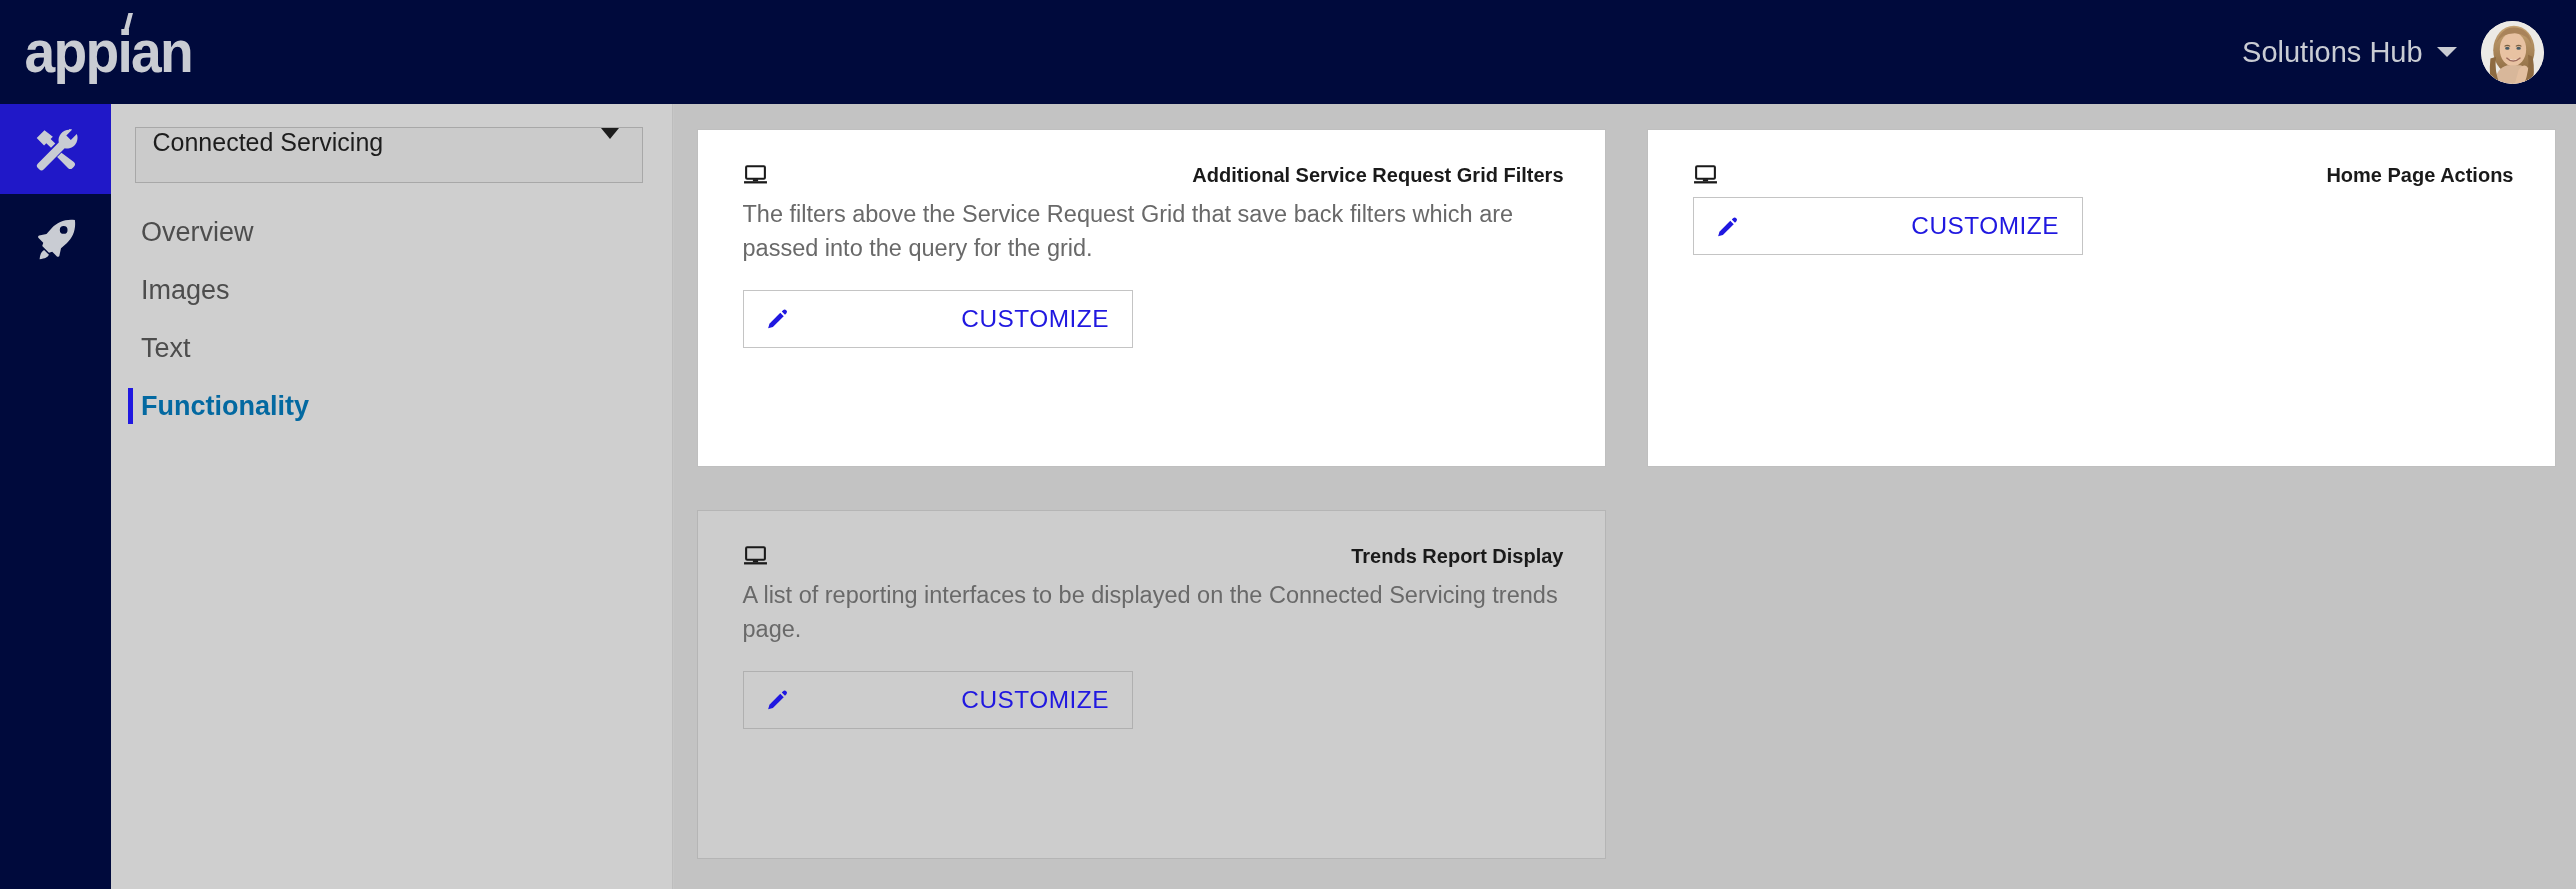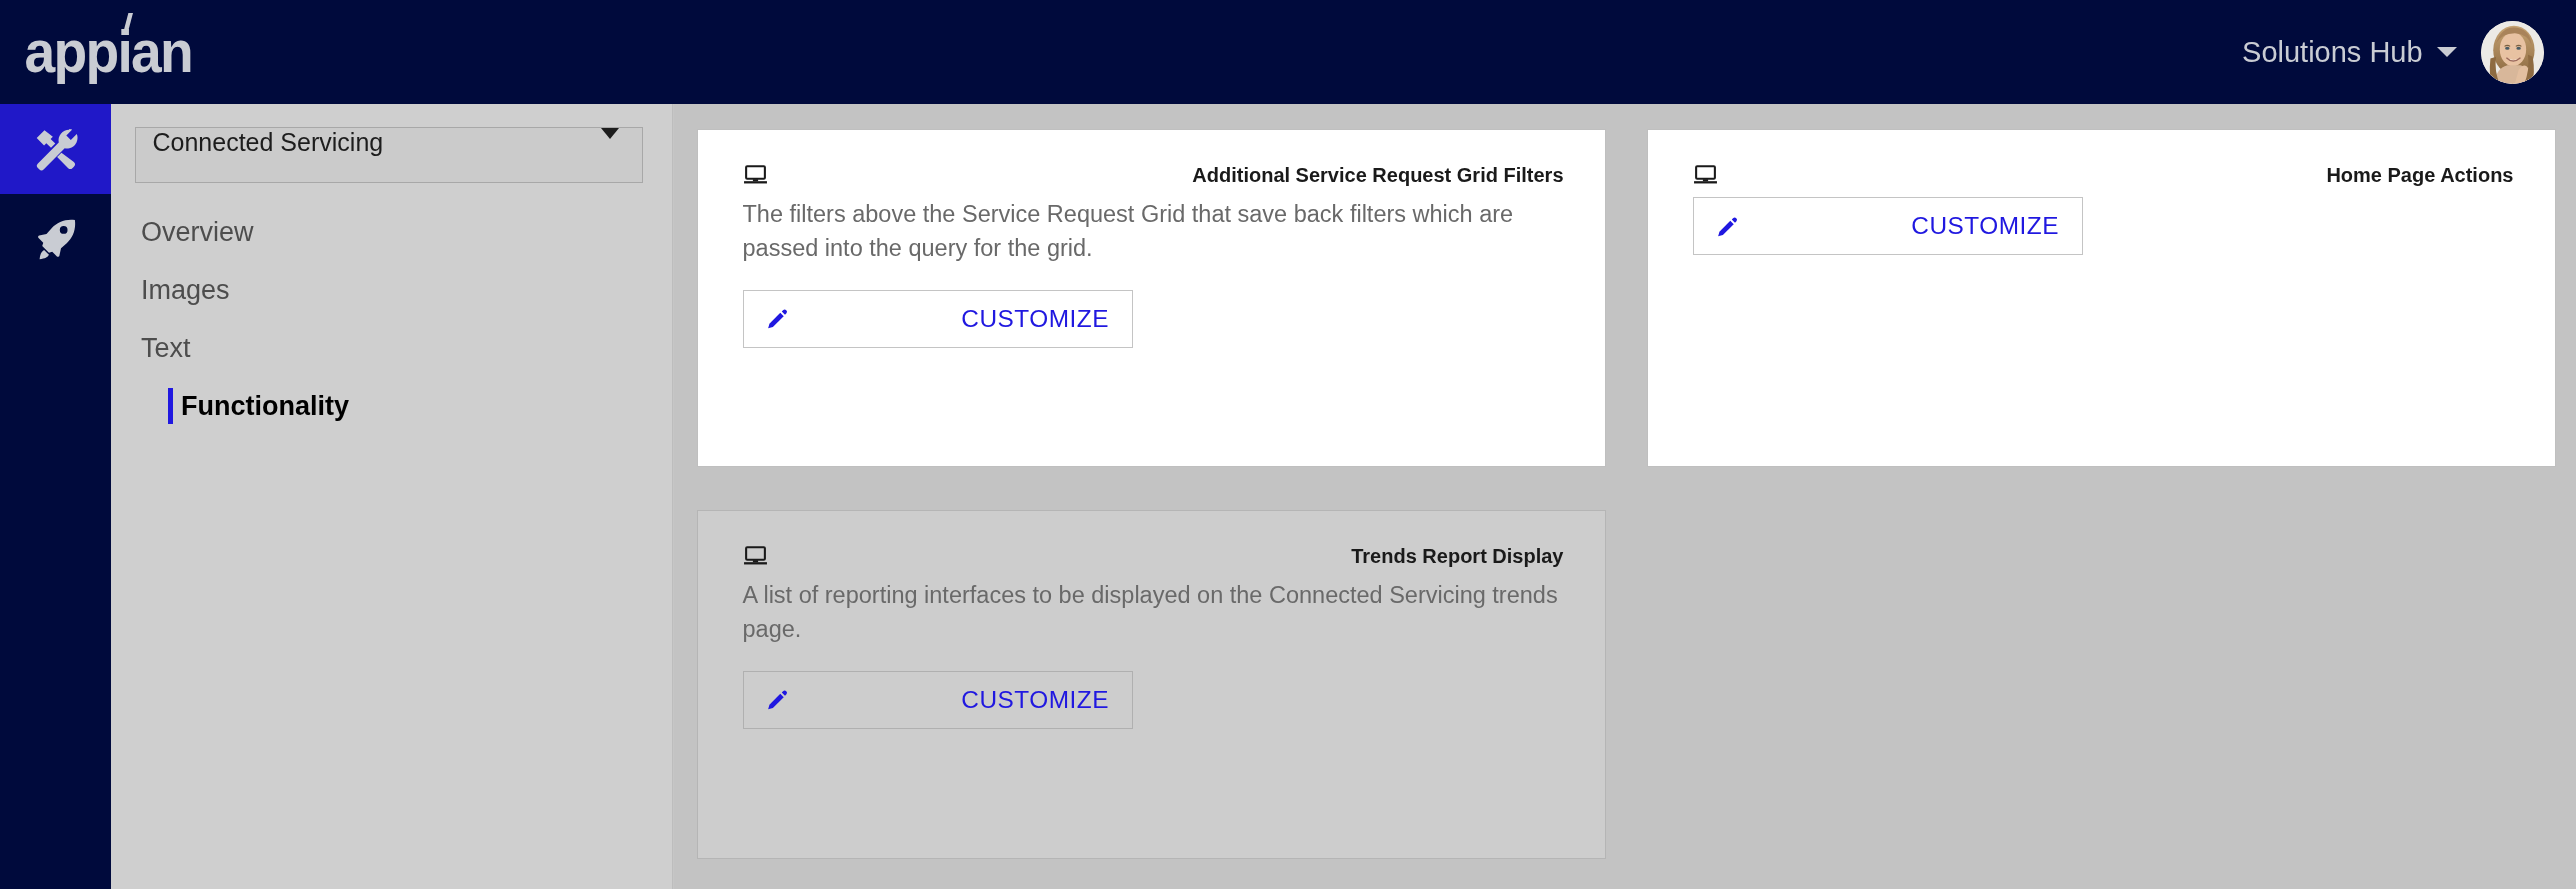--- a/index.html
+++ b/index.html
@@ -150,23 +150,22 @@
     align-items: center;
     padding-left: 30px;
     font-size: 27px;
     color: #4d4d4d;
     cursor: pointer;
     position: relative;
     margin-bottom: 0;
   }
   .navitem + .navitem { margin-top: 0; }
   .navitem.active {
-    color: #000000;
+    color: #0369a1;
     font-weight: 700;
-    margin-left: 40px;
   }
   .navitem.active::before {
     content: "";
     position: absolute;
     left: 17px;
     top: 11.3px;
     bottom: 11.3px;
     width: 4.7px;
     background: #2018e0;
   }

